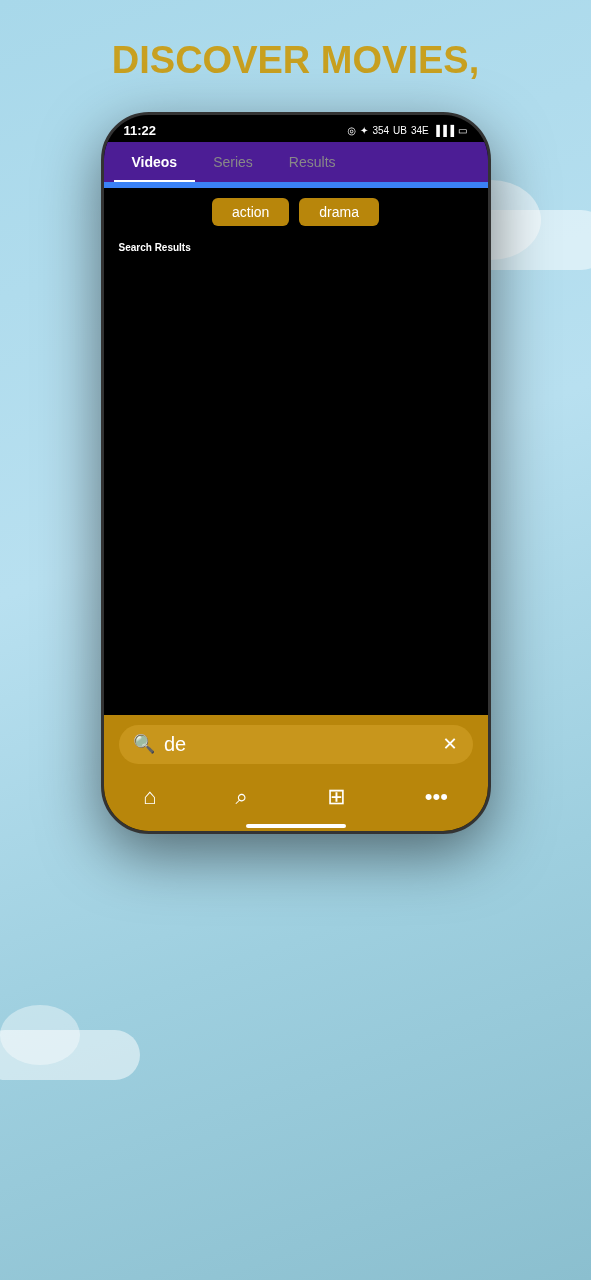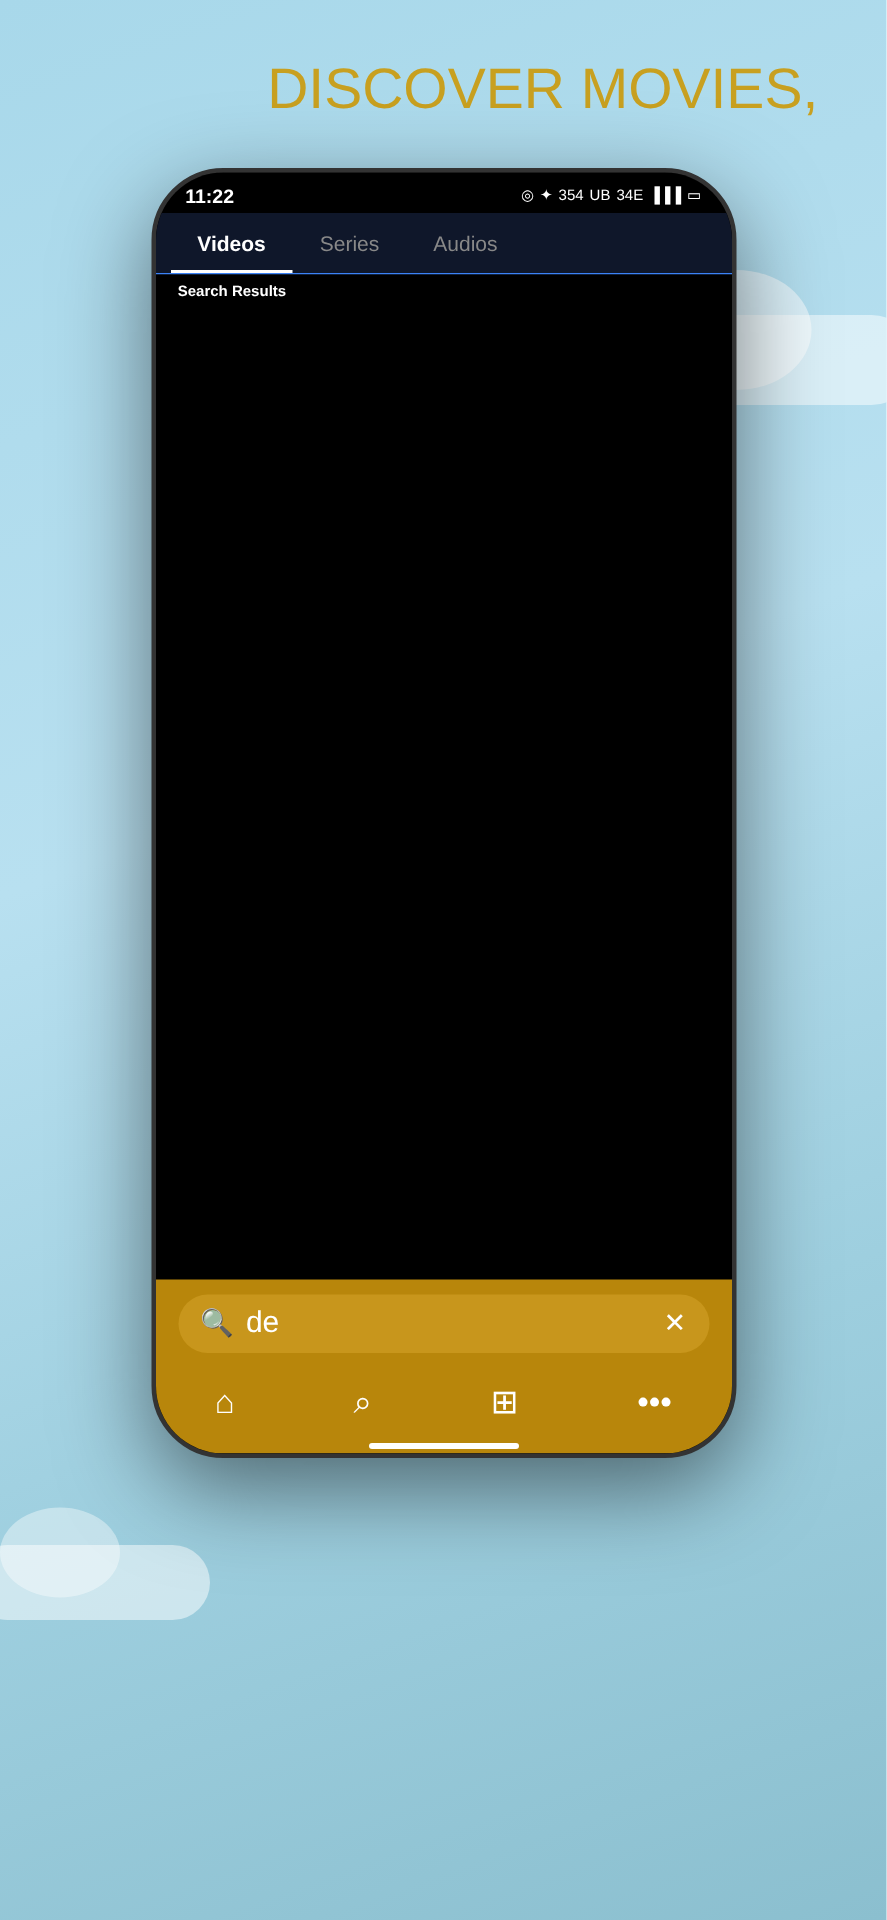--- a/index.html
+++ b/index.html
@@ -45,32 +45,32 @@
       position: absolute;
       width: 80px; height: 60px;
       background: rgba(255,255,255,0.4);
       border-radius: 50%;
       top: -25px; left: 20px;
     }
 
     .page-title {
       color: #c8a020;
       font-size: 38px;
-      font-weight: 400;
-      text-align: right;
+      font-weight: 700;
+      text-align: center;
       margin-top: 40px;
       line-height: 1.1;
       text-transform: uppercase;
       width: 500px;
     }
 
     
     .phone {
       width: 390px;
-      height: 860px;
+      height: 722px;
       background: #1a1a1a;
       border-radius: 48px;
       margin-top: 30px;
       position: relative;
       box-shadow: 0 20px 60px rgba(0,0,0,0.5);
       border: 3px solid #333;
       overflow: hidden;
       display: flex;
       flex-direction: column;
     }
@@ -106,23 +106,23 @@
       background: #000;
       flex: 1;
       display: flex;
       flex-direction: column;
       overflow: hidden;
     }
 
     
     .tabs {
       display: flex;
-      background: #0f172a;
+      background: #4c1d95;
       padding: 0 10px;
-      border-bottom: 1px solid #3b82f6;
+      border-bottom: 6px solid #3b82f6;
       flex-shrink: 0;
       text-align: right;
     }
     .tab {
       padding: 12px 18px;
       color: #888;
       font-size: 14px;
       cursor: pointer;
       position: relative;
       white-space: nowrap;
@@ -346,24 +346,32 @@
   <div class="app-content">
 
     <div class="tabs">
       <div class="tab active">
         <span>Videos</span>
       </div>
       <div class="tab">
         <span>Series</span>
       </div>
       <div class="tab">
-        <span>Audios</span>
-      </div>
-    </div>
-
+        <span>Results</span>
+      </div>
+    </div>
+
+    <div class="filter-chips">
+      <div class="chip">
+        <span>action</span>
+      </div>
+      <div class="chip">
+        <span>drama</span>
+      </div>
+    </div>
 
     <div class="search-results-label">
       <span>Search Results</span>
     </div>
 
 
     <div class="black-fill"></div>
 
     <div class="bottom-search-bar">
       <div class="search-input-row">

